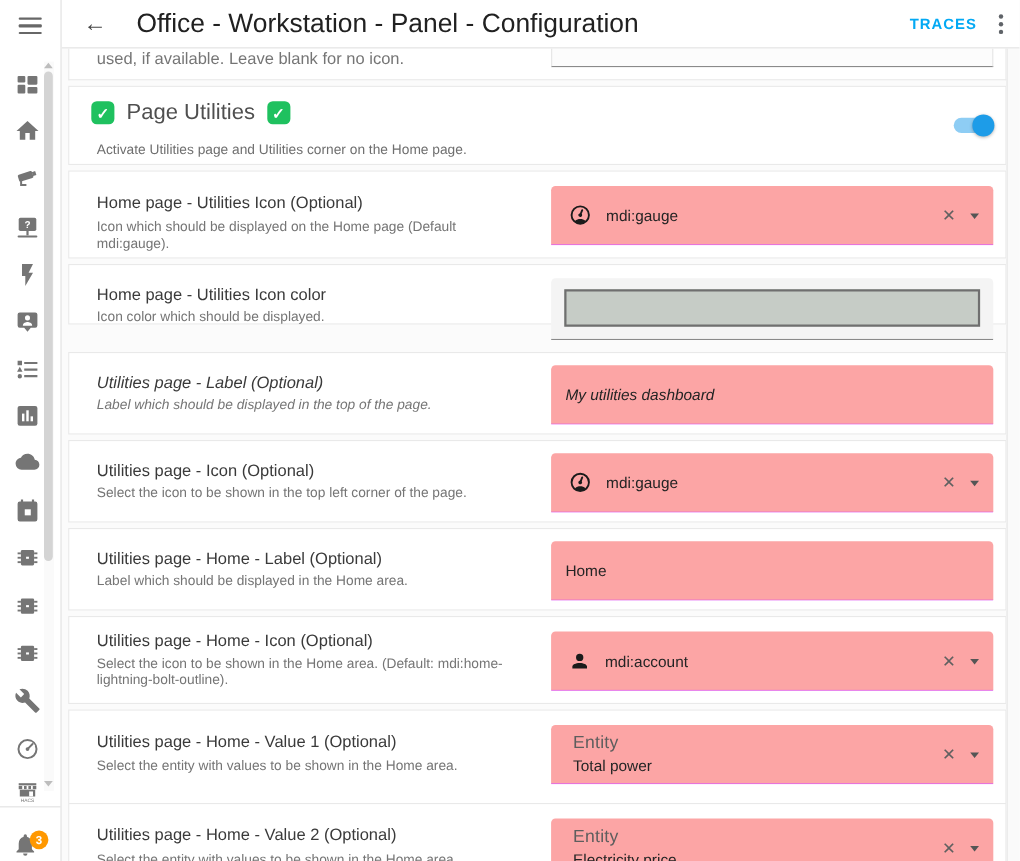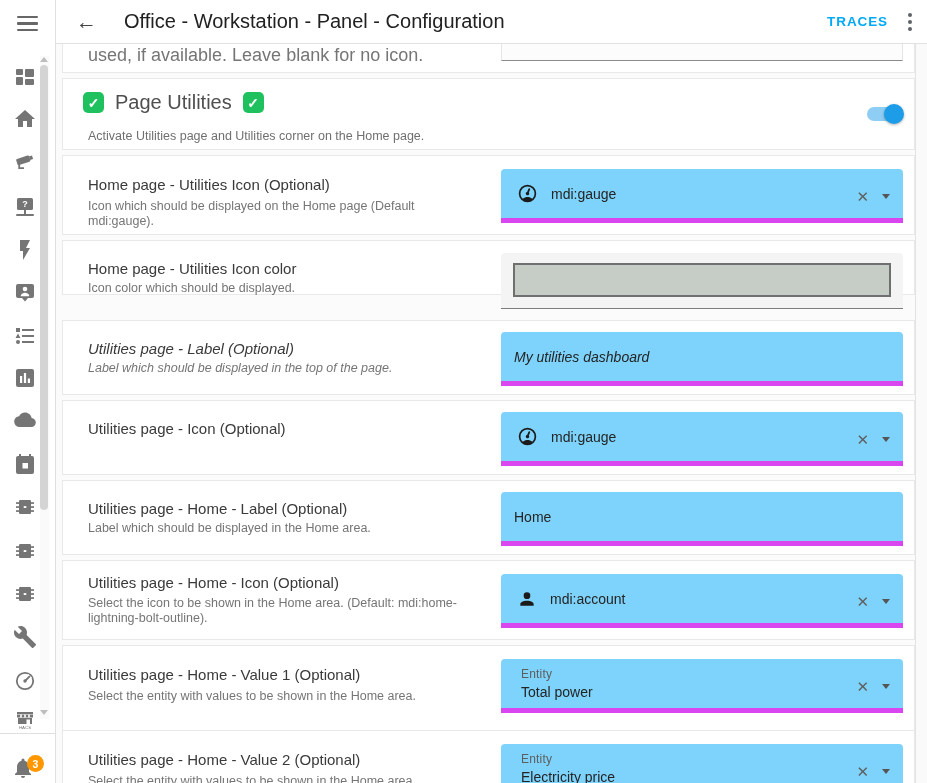--- a/index.html
+++ b/index.html
@@ -3,21 +3,21 @@
 <meta charset="utf-8">
 <style>
   html,body{margin:0;padding:0;}
   body{width:927px;height:783px;overflow:hidden;position:relative;
        font-family:"Liberation Sans",sans-serif;background:#fbfbfb;color:#212121;}
 
   
   .topbar{position:absolute;left:56px;top:0;width:871px;height:44px;background:#fff;
           border-bottom:1px solid #e2e2e2;display:flex;align-items:center;z-index:6;box-sizing:border-box;}
   .back{margin-left:20px;font-size:21px;color:#454545;cursor:pointer;line-height:1;}
-  .page-title{margin-left:27px;font-size:20px;color:#212121;white-space:nowrap;}
+  .page-title{margin-left:27px;font-size:24px;color:#212121;white-space:nowrap;}
   .traces{margin-left:auto;color:#03a9f4;font-weight:700;font-size:13.5px;letter-spacing:.9px;cursor:pointer;}
   .kebab{margin:0 15px 0 20px;display:flex;flex-direction:column;gap:3px;cursor:pointer;}
   .kebab i{width:4px;height:4px;border-radius:50%;background:#5f6368;}
 
   
   .sidebar{position:absolute;left:0;top:0;width:56px;height:783px;background:#fff;
            border-right:1px solid #e0e0e0;z-index:7;box-sizing:border-box;}
   .hamburger{position:absolute;left:17px;top:16px;width:21px;cursor:pointer;}
   .hamburger i{display:block;height:2.4px;background:#676767;margin-bottom:4px;border-radius:1px;}
   .side-ico{position:absolute;left:13px;width:24px;height:24px;cursor:pointer;}
@@ -32,52 +32,52 @@
   .badge{position:absolute;left:27px;top:755px;width:17px;height:17px;border-radius:50%;
          background:#ff9800;color:#fff;font-size:10.5px;font-weight:700;display:flex;align-items:center;justify-content:center;}
 
   
   .card{position:absolute;left:62px;width:853px;background:#fff;border:1px solid #e9e9e9;box-sizing:border-box;}
   .main-scroll{position:absolute;left:915px;top:44px;width:12px;height:739px;background:#fafafa;border-left:1px solid #e3e3e3;box-sizing:border-box;}
 
   .row-label{position:absolute;left:25px;top:20px;font-size:15px;color:#3a3a3a;}
   .row-desc{position:absolute;left:25px;top:43px;width:392px;font-size:12.5px;line-height:1.18;color:#757575;}
 
-  .fld{position:absolute;left:438px;width:402px;height:54px;background:#7dd3fc;
-       border-radius:4px 4px 0 0;border-bottom:5px solid #d946ef;box-sizing:border-box;
+  .fld{position:absolute;left:438px;width:402px;height:54px;background:#fca5a5;
+       border-radius:4px 4px 0 0;border-bottom:1px solid #d946ef;box-sizing:border-box;
        display:flex;align-items:center;cursor:text;}
   .fld-top13{top:13px;} .fld-top11{top:11px;}
   .fld .ficon{margin-left:16px;display:flex;}
   .fld .fval{margin-left:13px;font-size:14px;color:#242424;}
   .fld .fval.noicon{}
   .ctrls{position:absolute;right:13px;top:0;height:54px;display:flex;align-items:center;gap:13px;}
   .xicon{font-size:15px;color:#606060;cursor:pointer;line-height:1;}
   .caret{width:0;height:0;border-left:4.5px solid transparent;border-right:4.5px solid transparent;
          border-top:5px solid #555;cursor:pointer;}
   .entity-wrap{margin-left:20px;display:flex;flex-direction:column;justify-content:center;}
-  .efloat{font-size:12px;color:#5e5e5e;letter-spacing:.2px;}
+  .efloat{font-size:16px;color:#5e5e5e;letter-spacing:.2px;}
   .evalue{font-size:14px;color:#242424;margin-top:3px;text-align:right;}
 
   .color-fld{position:absolute;left:438px;top:12px;width:402px;height:56px;background:#f4f4f4;
              border-radius:4px 4px 0 0;border-bottom:1px solid #7d7d7d;box-sizing:border-box;padding:10px 12px;}
   .swatch{width:100%;height:34px;border:2px solid #6f6f6f;box-sizing:border-box;cursor:pointer;}
 
   
   .sec-title-row{position:absolute;left:20px;top:12px;display:flex;align-items:center;gap:11px;}
   .checkbox{width:21px;height:21px;border-radius:5px;background:#1fc15f;color:#fff;font-size:14px;
             font-weight:700;display:flex;align-items:center;justify-content:center;}
   .sec-title{font-size:20px;font-weight:400;color:#4f4f4f;}
   .sec-desc{position:absolute;left:25px;top:50px;font-size:12.5px;color:#6f6f6f;}
   .toggle{position:absolute;right:13px;top:28px;width:34px;height:14px;border-radius:7px;
           background:#8ecdf4;cursor:pointer;}
   .toggle .knob{position:absolute;right:-3px;top:-3px;width:20px;height:20px;border-radius:50%;
           background:#1d9ce8;box-shadow:0 1px 3px rgba(0,0,0,.3);}
 
   
-  .partial-desc{position:absolute;left:25px;top:1px;font-size:18px;color:#757575;}
+  .partial-desc{position:absolute;left:25px;top:1px;font-size:15px;color:#757575;}
   .partial-fld{position:absolute;left:438px;top:0;width:402px;height:17px;background:#fcfcfc;
                border-left:1px solid #e5e5e5;border-right:1px solid #e5e5e5;border-bottom:1px solid #8a8a8a;box-sizing:border-box;}
 </style>
 </head>
 <body>
 
 <aside class="sidebar">
   <div class="hamburger">
       <i></i>
       <i></i>
@@ -284,20 +284,21 @@
 <section class="card" style="top:320px;height:75px;font-style:italic;">
   <div class="row-label" style="top:19px">Utilities page - Label (Optional)</div>
   <div class="row-desc" style="top:40px">Label which should be displayed in the top of the page.</div>
   <div class="fld fld-top11">
     <span class="fval noicon">My utilities dashboard</span>
   </div>
 </section>
 
 <section class="card" style="top:400px;height:75px;">
   <div class="row-label" style="top:19px">Utilities page - Icon (Optional)</div>
+  <div class="row-desc" style="top:40px">Select the icon to be shown in the top left corner of the page.</div>
   <div class="fld fld-top11">
     <span class="ficon">
       <svg width="21" height="21" viewBox="0 0 24 24" fill="#1b1b1b">
           <path fill-rule="evenodd" d="M12,2A10,10 0 0,0 2,12A10,10 0 0,0 12,22A10,10 0 0,0 22,12A10,10 0 0,0 12,2M12,4A8,8 0 0,1 20,12C20,14.4 19,16.5 17.3,18C15.9,16.7 14,16 12,16C10,16 8.2,16.7 6.7,18C5,16.5 4,14.4 4,12A8,8 0 0,1 12,4M14,5.89C13.62,5.9 13.26,6.15 13.1,6.54L11.81,9.77L11.71,10C11,10.13 10.41,10.6 10.14,11.26C9.73,12.29 10.23,13.45 11.26,13.86C12.29,14.27 13.45,13.77 13.86,12.74C14.12,12.08 14,11.32 13.57,10.76L13.67,10.5L14.96,7.29L14.97,7.26C15.17,6.75 14.92,6.17 14.41,5.96C14.28,5.91 14.15,5.89 14,5.89Z"></path>
         </svg>
     </span>
     <span class="fval">mdi:gauge</span>
     <span class="ctrls">
         <span class="xicon">✕</span>
         <span class="caret"></span>

